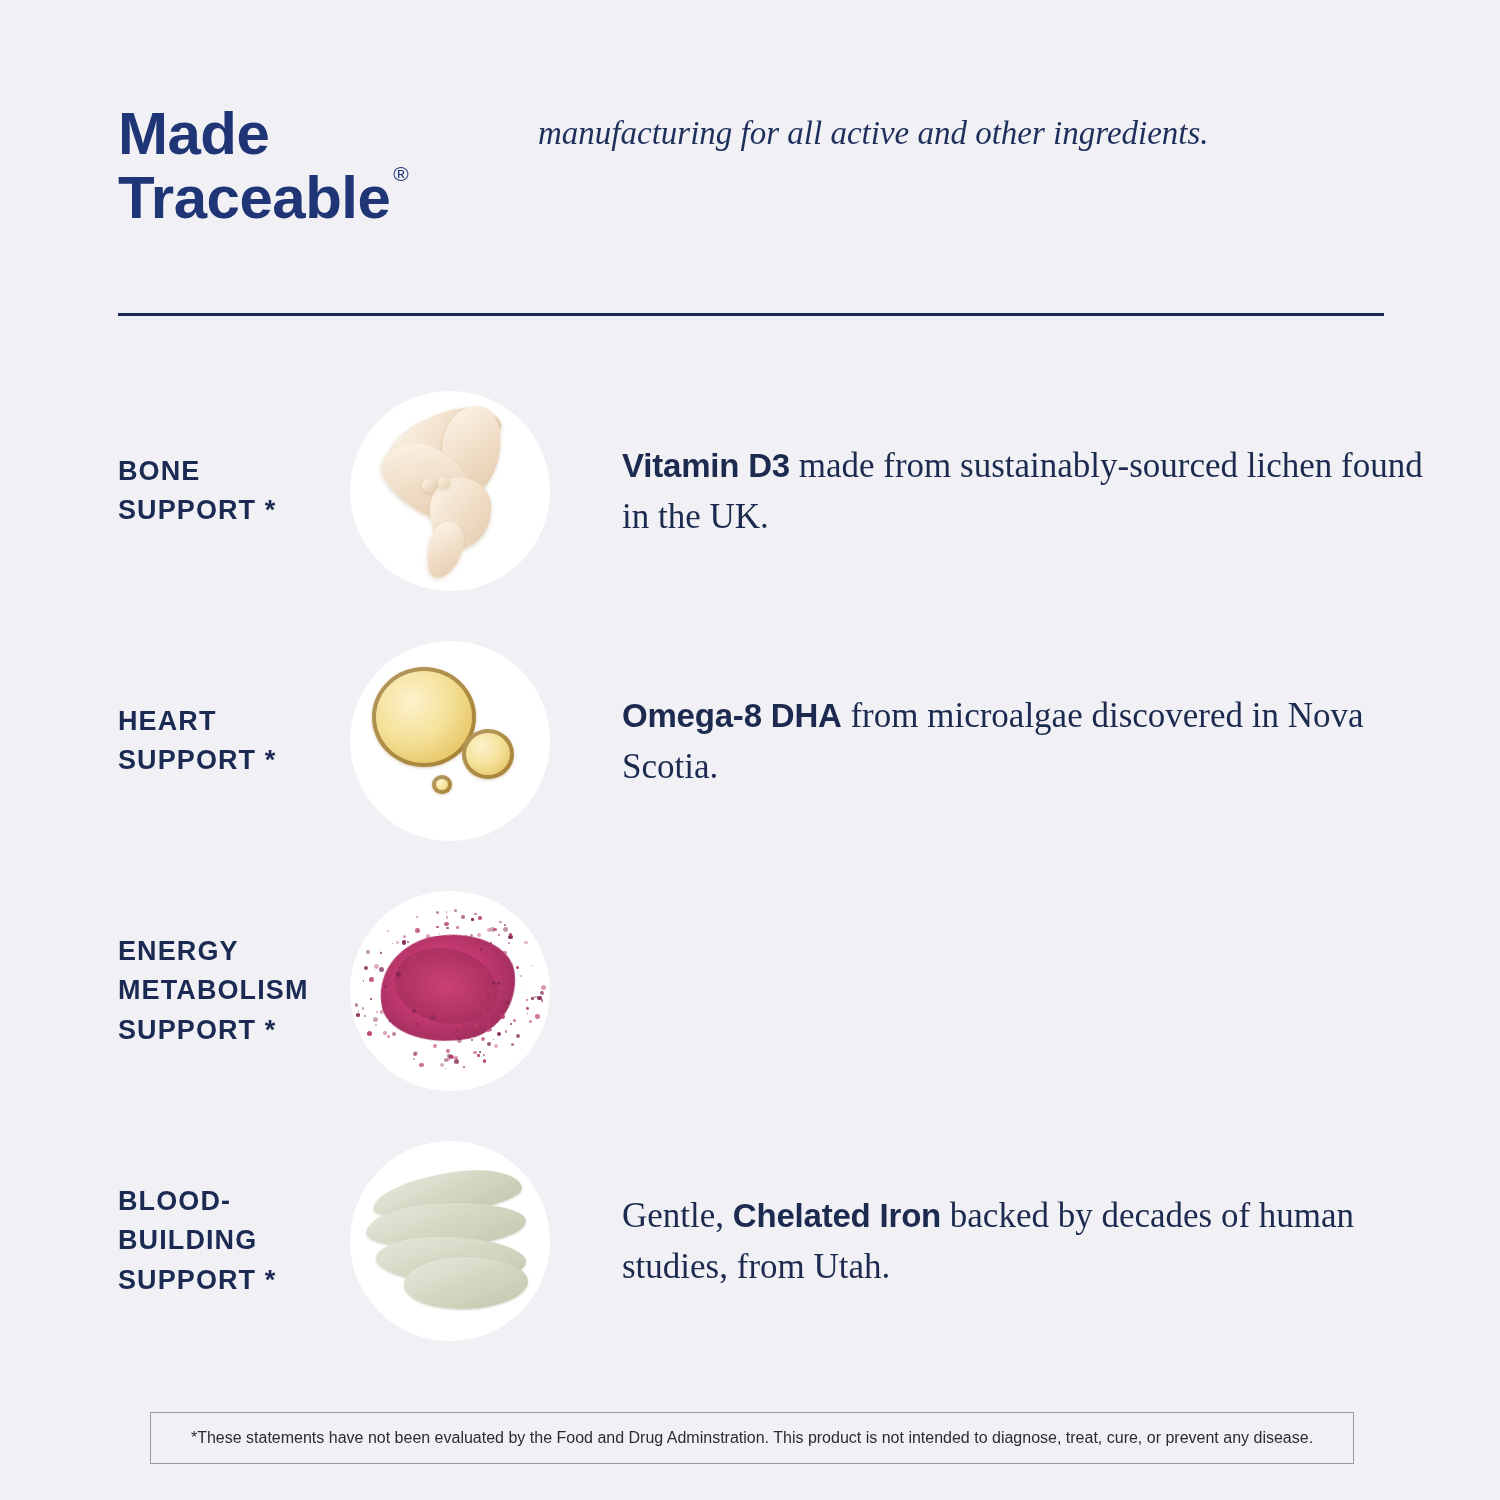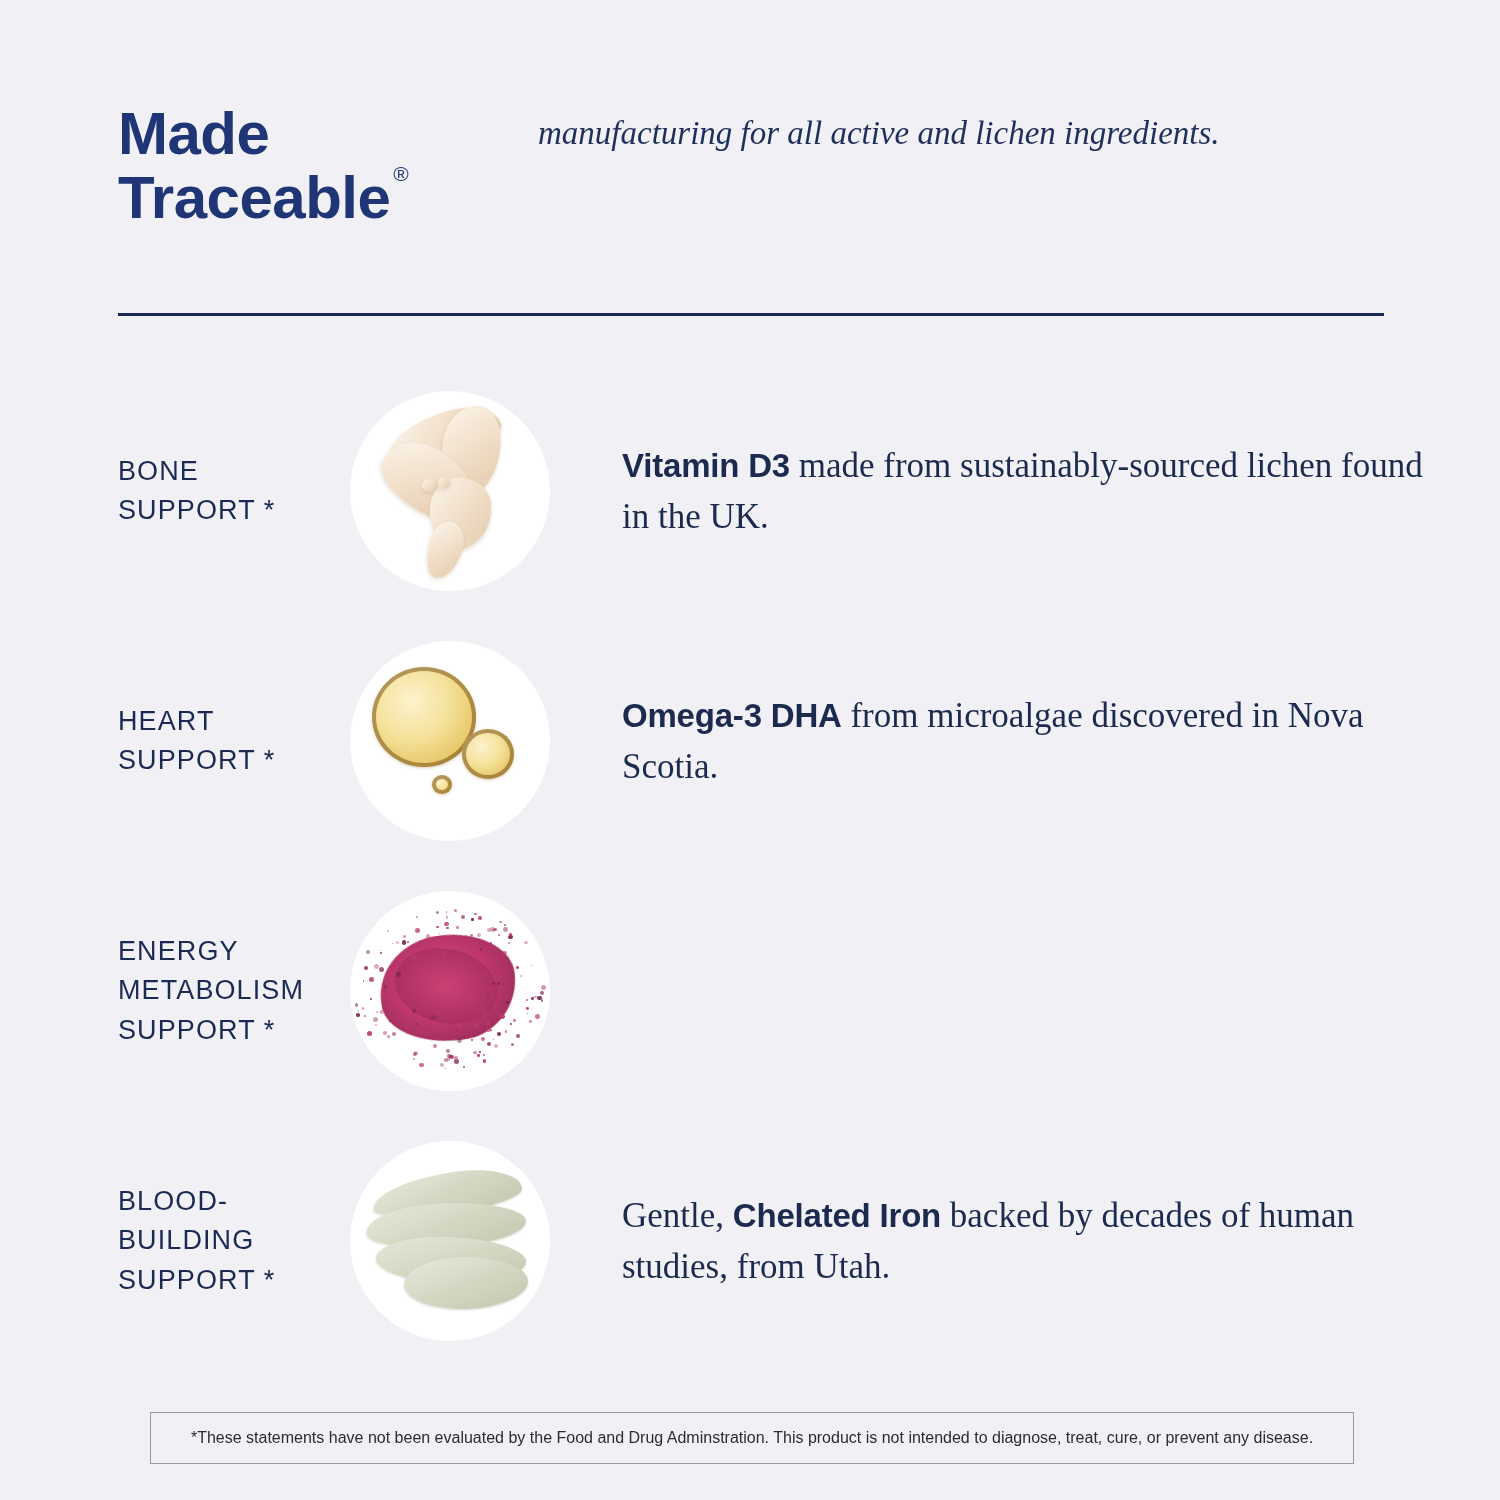--- a/index.html
+++ b/index.html
@@ -103,21 +103,21 @@
     align-items: center;
     height: 250px;
   }
 
   .row-label {
     width: 320px;
     flex: 0 0 320px;
     padding-left: 118px;
     color: #1b2a53;
     font-family: "Liberation Sans", sans-serif;
-    font-weight: normal;
+    font-weight: bold;
     font-size: 27px;
     line-height: 1.45;
     letter-spacing: 1.1px;
     text-transform: uppercase;
   }
   .row-label .star { letter-spacing: 0; }
 
   .row-media {
     flex: 0 0 260px;
     width: 260px;
@@ -282,21 +282,21 @@
 <body>
 
 <div class="page">
 
   <div class="header">
     <div class="logo">
       <div>Made</div>
       <div class="l2"><span>Traceable</span><span class="reg">®</span></div>
     </div>
     <div class="headline">
-      <span class="hl-italic">manufacturing for all active and lichen ingredients.</span>
+      <span class="hl-italic">manufacturing for all active and other ingredients.</span>
     </div>
   </div>
 
   <div class="divider"></div>
 
   <div class="rows">
 
     <div class="row">
       <div class="row-label">
         <div>BONE</div>
@@ -325,21 +325,21 @@
       </div>
       <div class="row-media">
         <div class="circle">
           <div class="art-oil">
             <div class="drop ao1"></div>
               <div class="drop ao2"></div>
               <div class="drop ao3"></div>
           </div>
         </div>
       </div>
-      <div class="row-text"><b>Omega-3 DHA</b><span> from microalgae discovered in Nova Scotia.</span></div>
+      <div class="row-text"><b>Omega-8 DHA</b><span> from microalgae discovered in Nova Scotia.</span></div>
     </div>
 
     <div class="row">
       <div class="row-label">
         <div>ENERGY</div>
         <div>METABOLISM</div>
         <div><span>SUPPORT</span> <span class="star">*</span></div>
       </div>
       <div class="row-media">
         <div class="circle">

